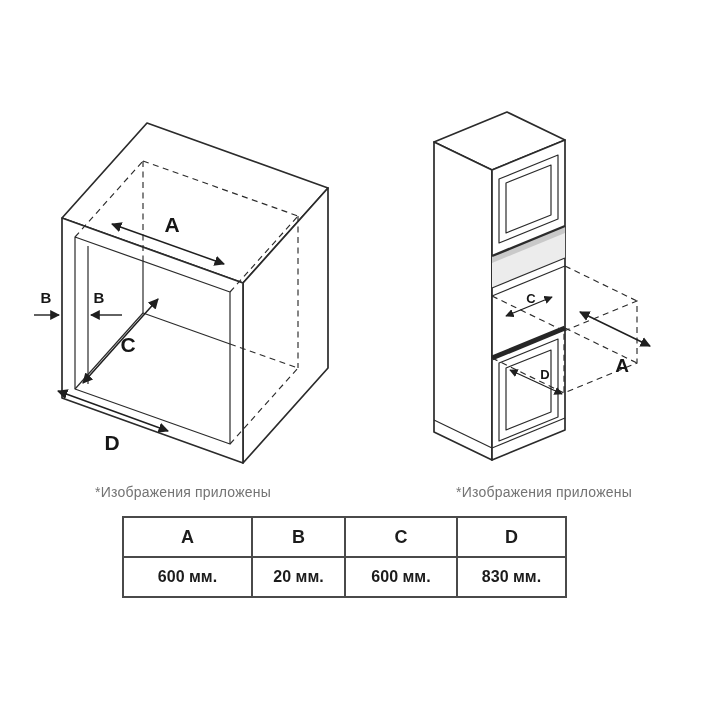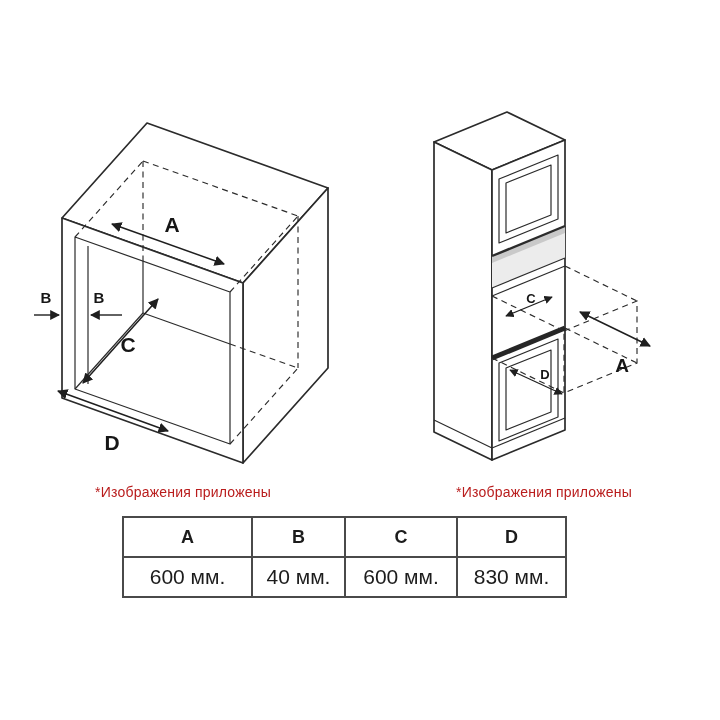--- a/index.html
+++ b/index.html
@@ -16,27 +16,27 @@
   .dim{stroke:#1f1f1f;stroke-width:1.5;fill:none;marker-start:url(#ah);marker-end:url(#ah);}
   .dim-s{stroke:#1f1f1f;stroke-width:1.2;fill:none;marker-start:url(#ah);marker-end:url(#ah);}
   .dim-e{stroke:#1f1f1f;stroke-width:1.4;fill:none;marker-end:url(#ah);}
   #ah path{fill:#1f1f1f;}
   .lbl{font:bold 21px "Liberation Sans",sans-serif;fill:#161616;text-anchor:middle;}
   .lbl-sm{font:bold 15px "Liberation Sans",sans-serif;fill:#161616;text-anchor:middle;}
   .lbl-md{font:bold 19px "Liberation Sans",sans-serif;fill:#161616;text-anchor:middle;}
   .lbl-xs{font:bold 13px "Liberation Sans",sans-serif;fill:#161616;text-anchor:middle;}
 
   .caption{position:absolute;top:484px;width:322px;text-align:center;
-           font-size:14px;color:#b91c1c;letter-spacing:.2px;}
+           font-size:14px;color:#737373;letter-spacing:.2px;}
 
   .table-wrap{position:absolute;left:122px;top:516px;}
   table{border-collapse:collapse;background:#fff;}
   th,td{border:2px solid #4a4a4a;height:36px;text-align:center;vertical-align:middle;color:#1c1c1c;}
   th{font-size:18px;font-weight:bold;}
-  td{font-size:21px;font-weight:normal;}
+  td{font-size:16px;font-weight:bold;}
 </style>
 </head>
 <body>
 
 <div class="page">
 
   <svg width="720" height="478" viewBox="0 0 720 478">
     <defs>
       <marker id="ah" viewBox="0 0 10 10" refX="9" refY="5" markerWidth="7" markerHeight="7" orient="auto-start-reverse">
         <path d="M0,0 L10,5 L0,10 z"></path>
@@ -148,21 +148,21 @@
         <tr>
           <th>A</th>
           <th>B</th>
           <th>C</th>
           <th>D</th>
         </tr>
       </thead>
       <tbody>
         <tr>
           <td>600 мм.</td>
-          <td>40 мм.</td>
+          <td>20 мм.</td>
           <td>600 мм.</td>
           <td>830 мм.</td>
         </tr>
       </tbody>
     </table>
   </div>
 
 </div>
 
 </body></html>

